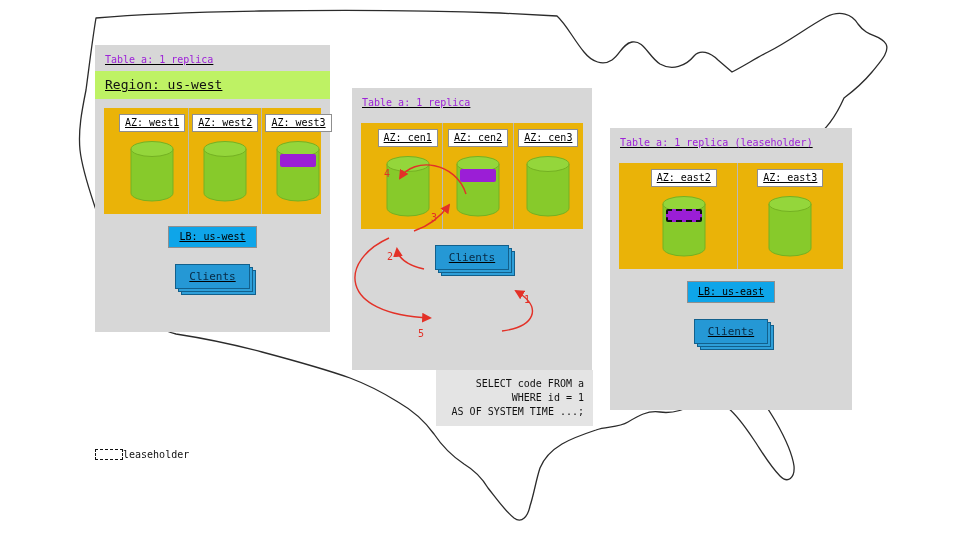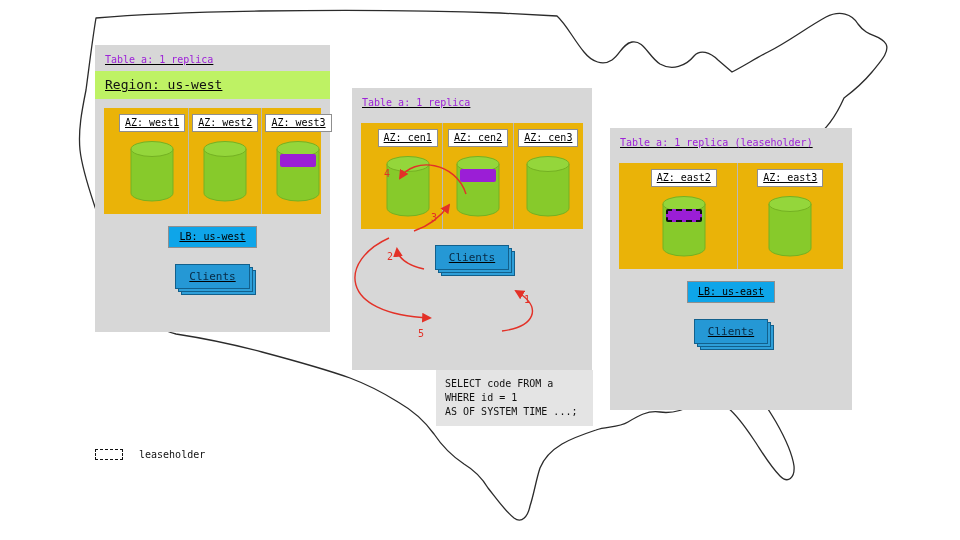--- a/index.html
+++ b/index.html
@@ -93,39 +93,40 @@
   .sql-box {
     position: absolute;
     left: 436px; top: 370px;
     width: 157px; height: 56px;
     background: #e4e4e4;
     padding: 7px 9px;
     font-size: 10px;
     line-height: 14px;
     color: #111;
     z-index: 1;
+    text-align: right;
   }
   .arrows-svg {
     position: absolute; left: 0; top: 0;
     z-index: 3;
     pointer-events: none;
   }
   .flow-num {
     position: absolute;
     font-size: 10px;
     line-height: 11px;
     color: #e33127;
     z-index: 4;
   }
   .legend {
     position: absolute;
     left: 95px; top: 449px;
     display: flex;
     align-items: center;
-    gap: 16px;
+    gap: 0;
     z-index: 1;
   }
   .legend-swatch {
     width: 28px; height: 11px;
     background: #ffffff;
     border: 1.5px dashed #101010;
   }
   .legend-label { font-size: 10px; color: #111; }
 
   

